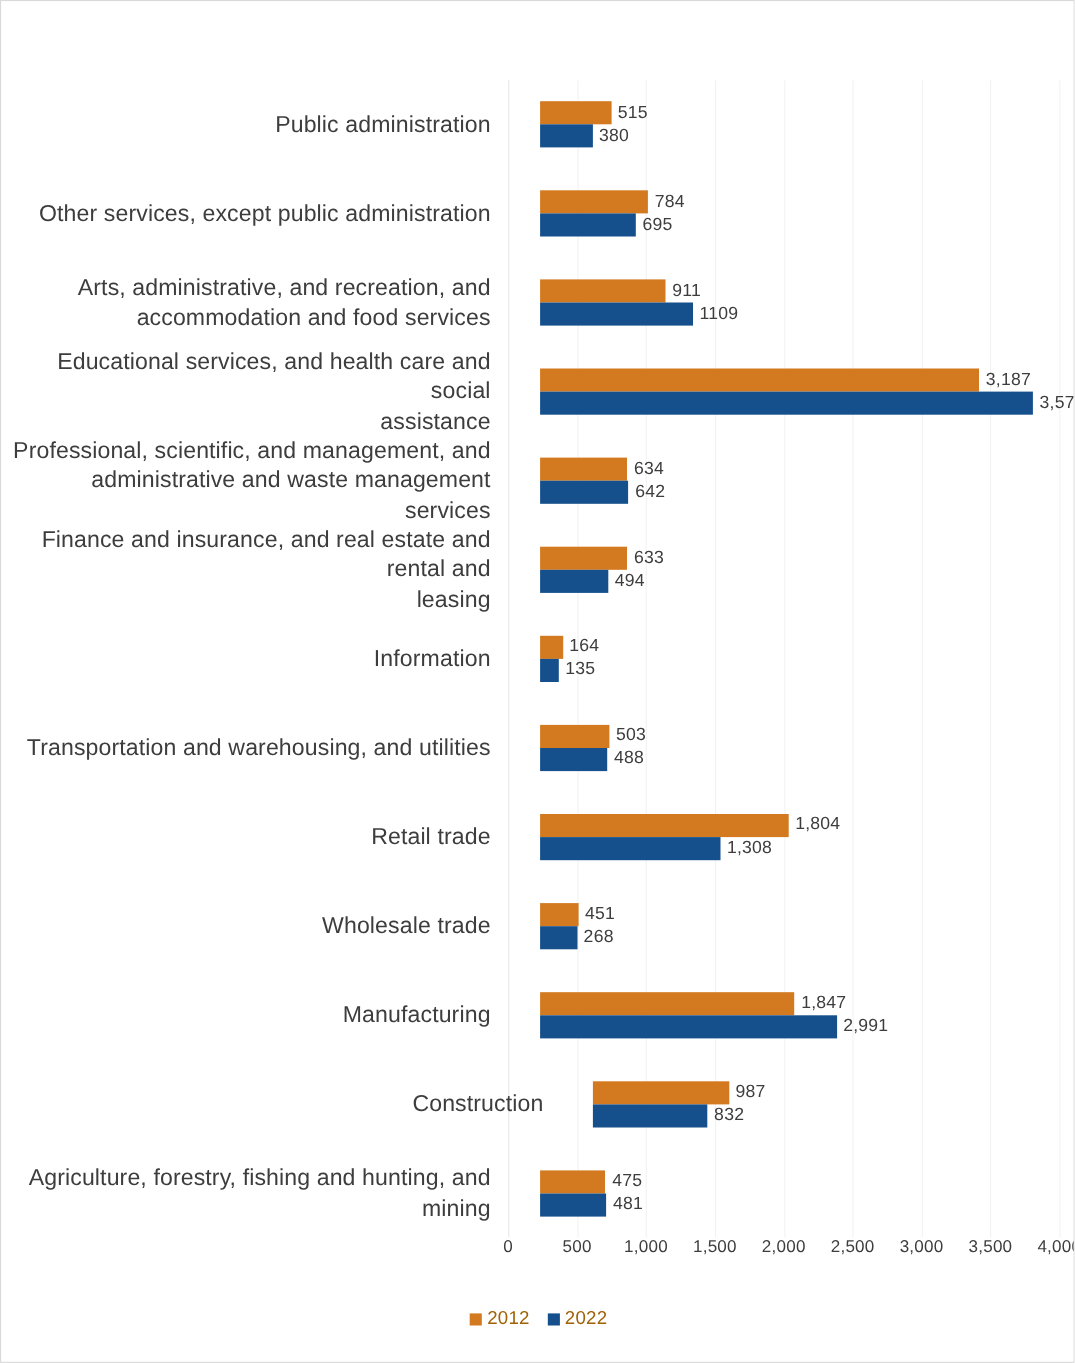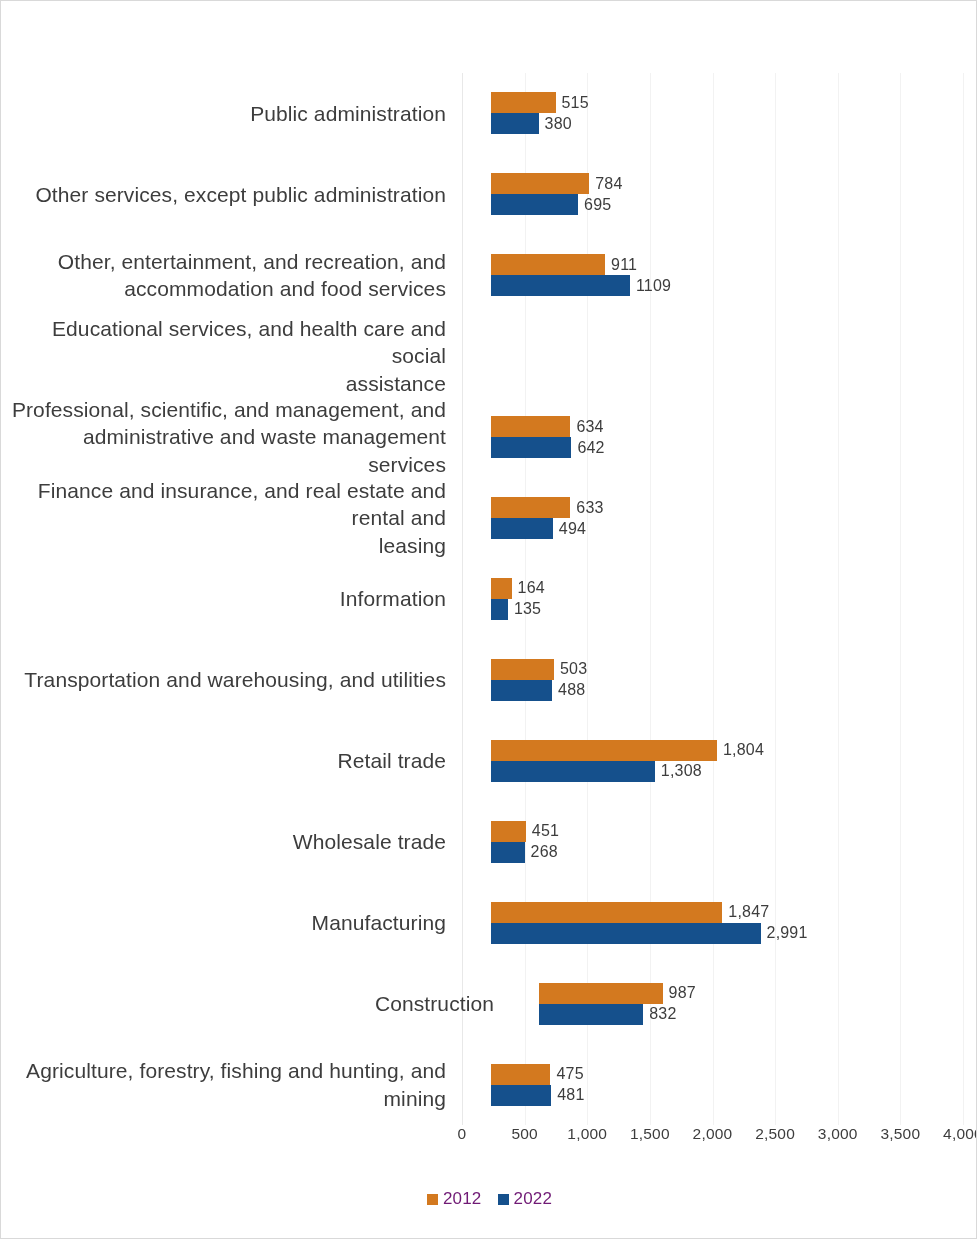--- a/index.html
+++ b/index.html
@@ -142,21 +142,21 @@
     align-items: center;
     gap: 5px;
   }
   .legend-swatch {
     width: 11px;
     height: 11px;
     display: block;
   }
   .legend-label {
     font-size: 17px;
-    color: #701a75;
+    color: #a16207;
     letter-spacing: 0.2px;
   }
 </style>
 </head>
 <body>
 
 <div id="chart-frame">
 
   <div id="plot-area">
       <div class="gridline axis-zero" style="left: 0px;"></div>
@@ -195,38 +195,50 @@
               <span class="bar-value">784</span>
             </div>
             <div class="bar-line">
               <div class="bar bar-2022" style="width: 87.0487px; background: rgb(21, 80, 140);"></div>
               <span class="bar-value">695</span>
             </div>
           </div>
         </div>
       </div>
       <div class="cat-row" style="top: 161.846px; height: 80.9231px;">
-        <div class="cat-label">Other, entertainment, and recreation, and
+        <div class="cat-label">Arts, administrative, and recreation, and
 accommodation and food services</div>
         <div class="bars-wrap">
           <div class="bar-pair">
             <div class="bar-line">
               <div class="bar bar-2012" style="width: 114.103px; background: rgb(211, 121, 31);"></div>
               <span class="bar-value">911</span>
             </div>
             <div class="bar-line">
               <div class="bar bar-2022" style="width: 138.902px; background: rgb(21, 80, 140);"></div>
               <span class="bar-value">1109</span>
             </div>
           </div>
         </div>
       </div>
       <div class="cat-row" style="top: 242.769px; height: 80.9231px;">
         <div class="cat-label">Educational services, and health care and social
 assistance</div>
+        <div class="bars-wrap">
+          <div class="bar-pair">
+            <div class="bar-line">
+              <div class="bar bar-2012" style="width: 399.172px; background: rgb(211, 121, 31);"></div>
+              <span class="bar-value">3,187</span>
+            </div>
+            <div class="bar-line">
+              <div class="bar bar-2022" style="width: 448.019px; background: rgb(21, 80, 140);"></div>
+              <span class="bar-value">3,577</span>
+            </div>
+          </div>
+        </div>
       </div>
       <div class="cat-row" style="top: 323.692px; height: 80.9231px;">
         <div class="cat-label">Professional, scientific, and management, and
 administrative and waste management services</div>
         <div class="bars-wrap">
           <div class="bar-pair">
             <div class="bar-line">
               <div class="bar bar-2012" style="width: 79.4085px; background: rgb(211, 121, 31);"></div>
               <span class="bar-value">634</span>
             </div>

